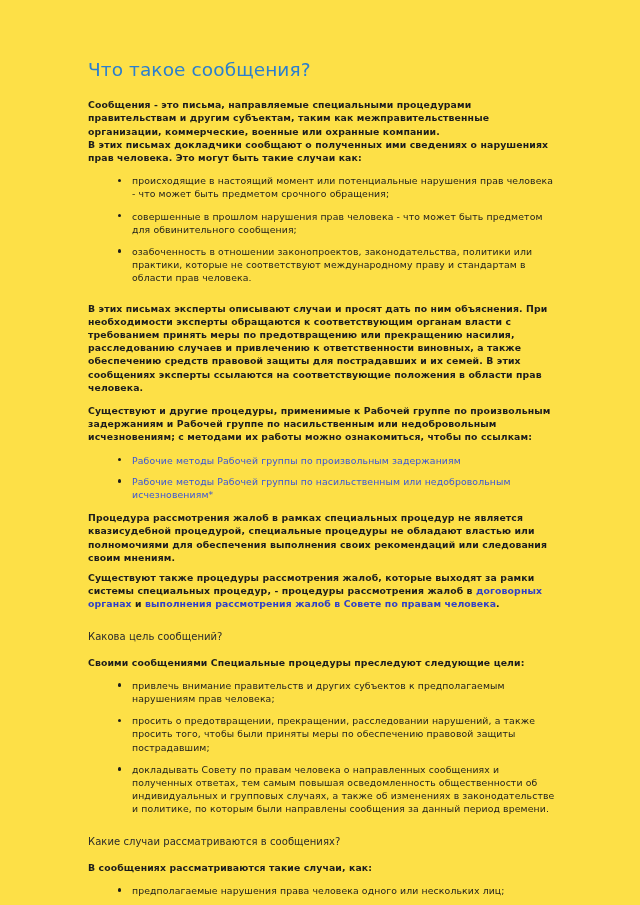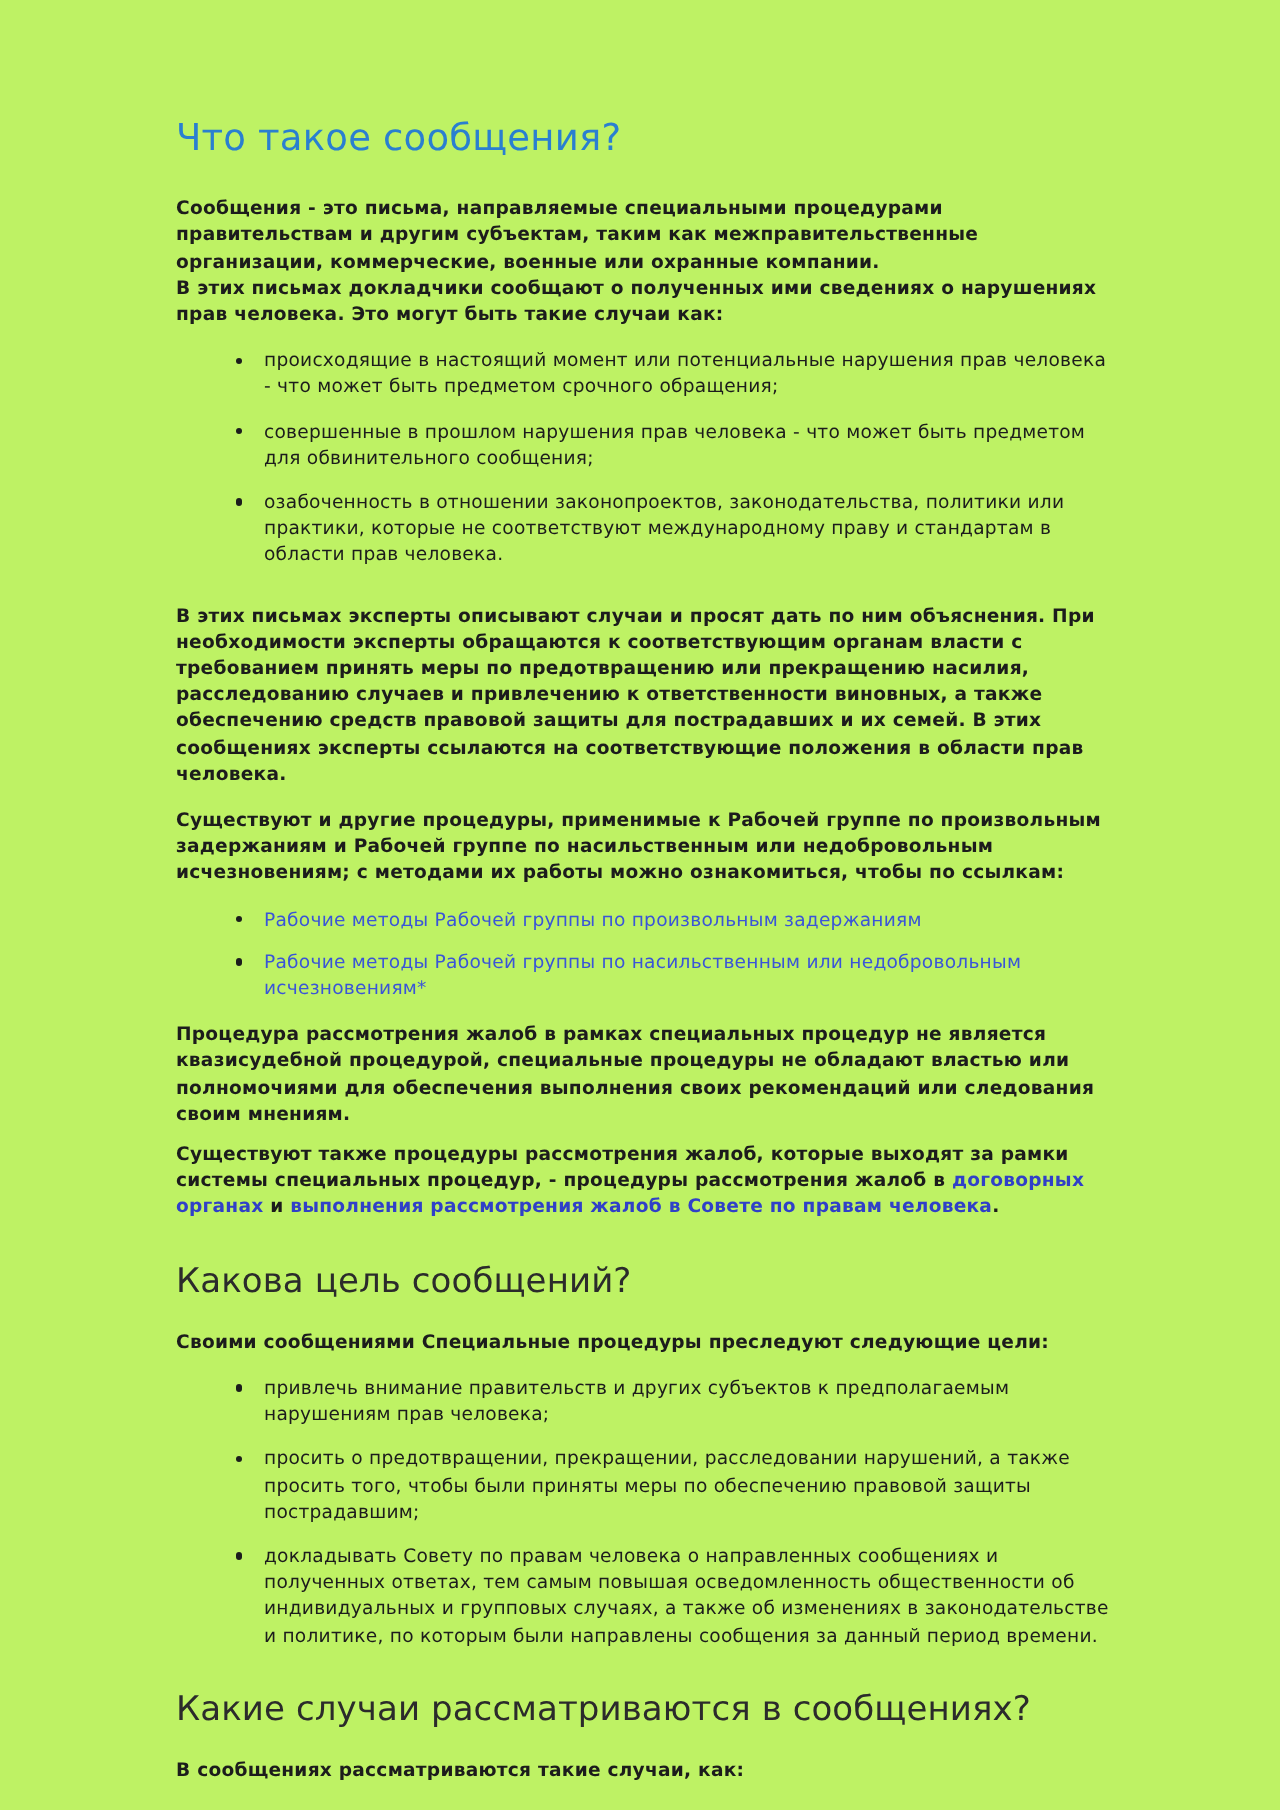--- a/index.html
+++ b/index.html
@@ -11,34 +11,34 @@
     width: 640px;
     height: 905px;
     font-family: "DejaVu Sans", "Liberation Sans", sans-serif;
     color: #1a1a1a;
     overflow: hidden;
   }
   .page {
     position: relative;
     width: 640px;
     height: 905px;
-    background: #bef264;
+    background: #fde047;
     box-sizing: border-box;
     padding: 58px 84px 0 88px;
   }
   .doc-title {
     font-size: 18.5px;
     font-weight: 400;
     color: #2a7fd0;
     margin: 0 0 17px 0;
     line-height: 1.25;
     letter-spacing: 0.1px;
   }
   .section-heading {
-    font-size: 17px;
+    font-size: 10px;
     font-weight: 400;
     color: #2b2b2b;
     margin: 19px 0 13px 0;
     line-height: 1.3;
     letter-spacing: 0.05px;
   }
   p.body-text {
     font-size: 9.3px;
     line-height: 13.2px;
     margin: 0 0 10px 0;

